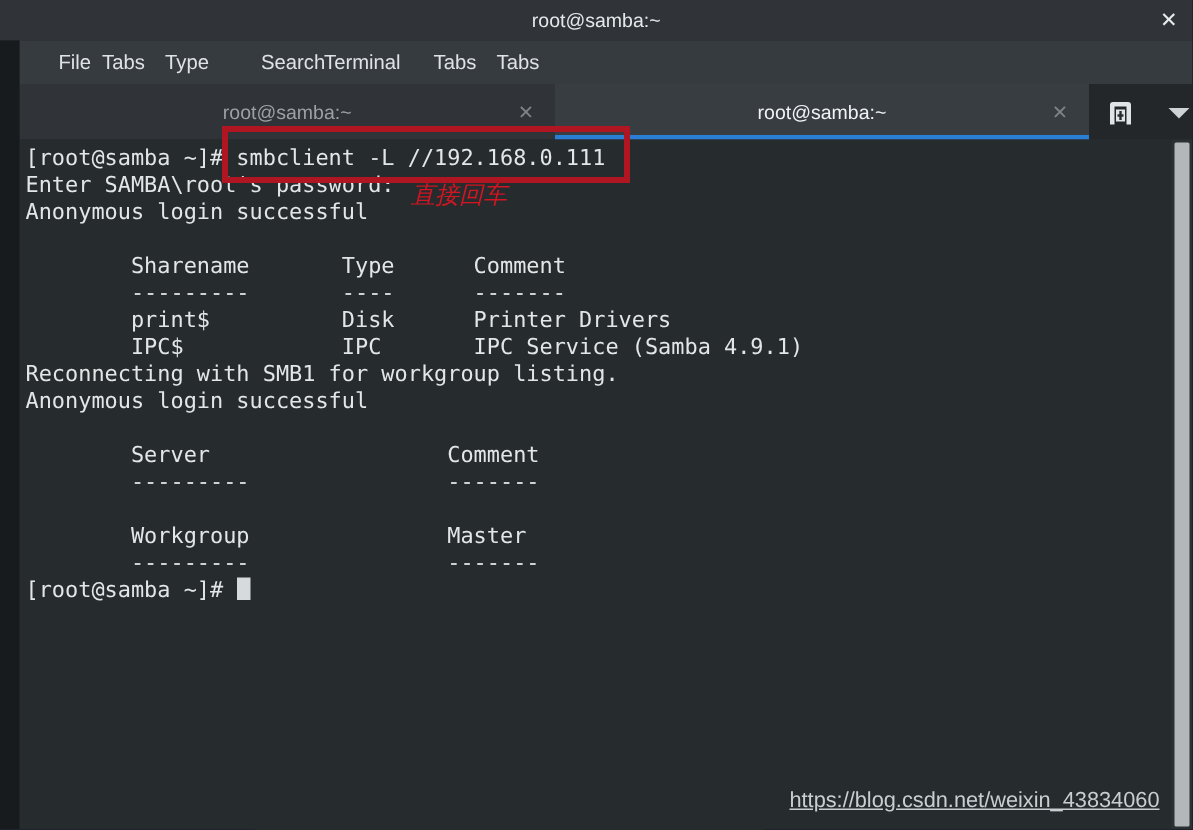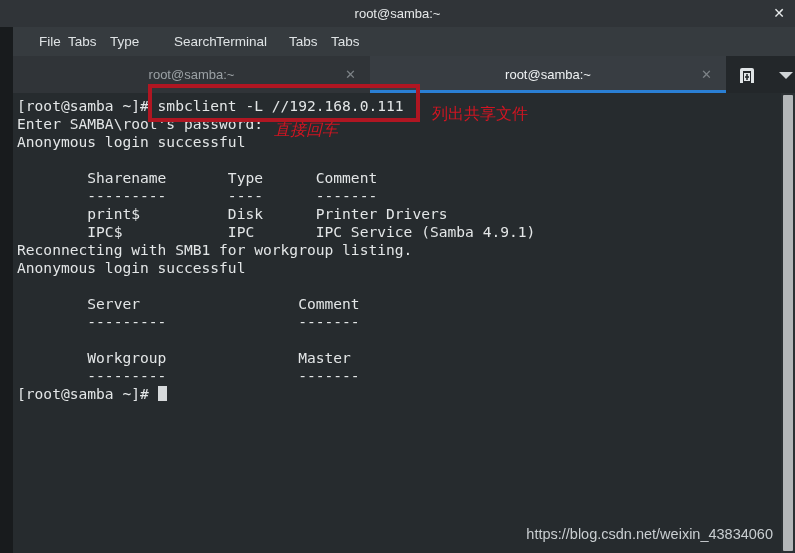--- a/index.html
+++ b/index.html
@@ -227,20 +227,21 @@
 
   
   #watermark {
     position: absolute;
     right: 22px; bottom: 11px;
     color: #c9ced1;
     font-size: 14.5px;
     font-family: "Liberation Sans", sans-serif;
     white-space: nowrap;
     z-index: 5;
+    text-decoration: underline;
   }
 </style>
 </head>
 <body>
 
 <div id="app">
 
   <div id="titlebar">
     <div id="title-text">root@samba:~</div>
     <div id="title-close">✕</div>
@@ -303,18 +304,17 @@
 [root@samba ~]# <span id="cursor-block"></span></pre>
 
     <div id="scrollbar-track">
       <div id="scrollbar-thumb"></div>
     </div>
   </div>
 
   <div id="left-edge"></div>
 
   <div id="redbox"></div>
-  <div class="red-note" id="note-list">列出共享文件</div>
   <div class="red-note" id="note-enter">直接回车</div>
 
   <div id="watermark">https://blog.csdn.net/weixin_43834060</div>
 
 </div>
 
 </body></html>

